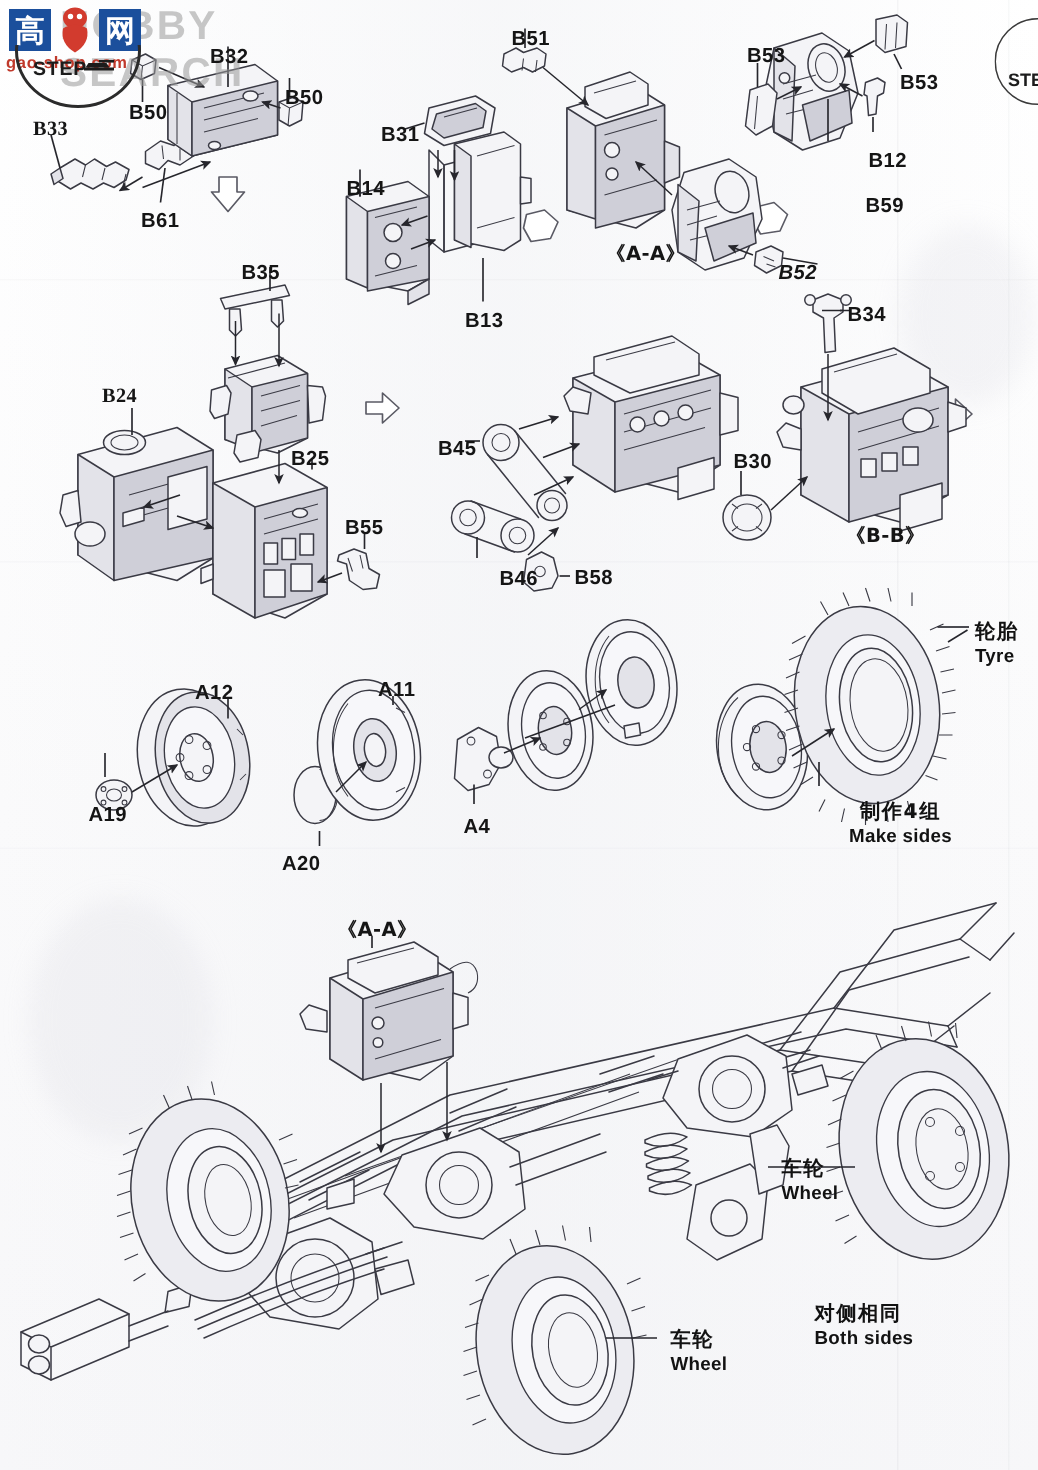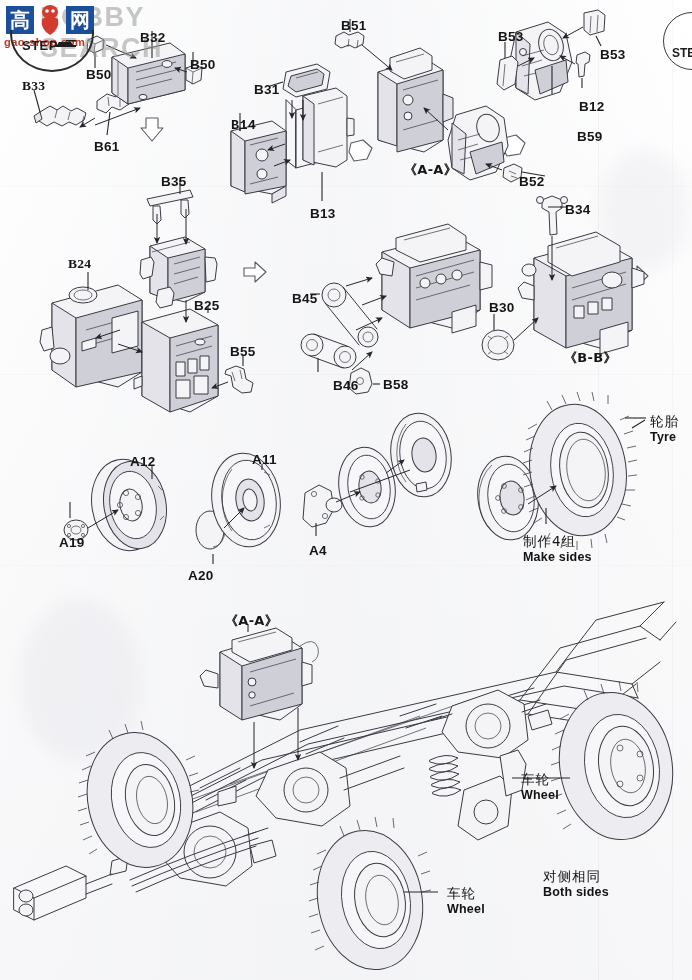--- a/index.html
+++ b/index.html
@@ -14,21 +14,21 @@
   
   .scanband{position:absolute;left:0;right:0;height:1px;background:rgba(150,150,160,.10);}
   .vfold{position:absolute;top:0;bottom:0;width:1px;background:rgba(150,152,162,.09);}
   .patch{position:absolute;border-radius:50%;background:rgba(200,202,210,.16);filter:blur(9px);}
 
   .lbl{position:absolute;color:#151515;font-weight:bold;letter-spacing:.3px;
        font-size:13.5px;line-height:1;white-space:nowrap;font-family:"Liberation Sans",sans-serif;}
   .lbl.sec{font-size:13px;}
   .cn{position:absolute;color:#121212;white-space:nowrap;line-height:1.18;
       font-family:"DejaVu Sans",sans-serif;}
-  .cn .c{display:block;font-size:13.5px;font-weight:400;letter-spacing:1px;}
+  .cn .c{display:block;font-size:13.5px;font-weight:700;letter-spacing:1px;}
   .cn .e{display:block;font-size:12.5px;font-weight:bold;letter-spacing:.2px;
          font-family:"Liberation Sans",sans-serif;}
 
   svg.art{position:absolute;left:0;top:0;width:692px;height:980px;pointer-events:none;}
 
   
   #wm{position:absolute;left:4px;top:2px;width:176px;height:64px;}
   #wm .hs{position:absolute;left:36px;top:0px;font-size:27px;letter-spacing:1.5px;
           color:#9a9a9a;font-weight:bold;font-family:"Liberation Sans",sans-serif;opacity:.55;}
   #wm .bx{position:absolute;top:4px;width:28px;height:28px;background:#1b4f9c;
@@ -631,28 +631,28 @@
     <div class="st">STEP</div>
   </div>
 
   <div id="labels">
       <div class="lbl" style="left: 22px; top: 79px; font-family: Liberation Serif, serif;">B33</div>
       <div class="lbl" style="left: 86px; top: 68px;">B50</div>
       <div class="lbl" style="left: 140px; top: 31px;">B32</div>
       <div class="lbl" style="left: 190px; top: 58px;">B50</div>
       <div class="lbl" style="left: 94px; top: 140px;">B61</div>
       <div class="lbl" style="left: 254px; top: 83px;">B31</div>
-      <div class="lbl" style="left: 231px; top: 119px; font-family: Liberation Mono, monospace;">B14</div>
+      <div class="lbl" style="left: 231px; top: 119px;">B14</div>
       <div class="lbl" style="left: 310px; top: 207px;">B13</div>
       <div class="lbl" style="left: 341px; top: 19px;">B51</div>
       <div class="lbl" style="left: 498px; top: 30px;">B53</div>
       <div class="lbl" style="left: 600px; top: 48px;">B53</div>
       <div class="lbl" style="left: 548px; top: 100px; margin-left: 31px;">B12</div>
       <div class="lbl" style="left: 577px; top: 94px; margin-top: 36px;">B59</div>
-      <div class="lbl" style="left: 519px; top: 175px;">B52</div>
+      <div class="lbl" style="left: 519px; top: 175px; font-style: italic;">B52</div>
       <div class="lbl" style="left: 161px; top: 175px;">B35</div>
       <div class="lbl" style="left: 68px; top: 257px; font-family: Liberation Serif, serif;">B24</div>
       <div class="lbl" style="left: 194px; top: 299px;">B25</div>
       <div class="lbl" style="left: 230px; top: 345px;">B55</div>
       <div class="lbl" style="left: 292px; top: 292px;">B45</div>
       <div class="lbl" style="left: 310px; top: 379px; padding-left: 23px;">B46</div>
       <div class="lbl" style="left: 383px; top: 378px;">B58</div>
       <div class="lbl" style="left: 565px; top: 203px;">B34</div>
       <div class="lbl" style="left: 489px; top: 301px;">B30</div>
       <div class="lbl" style="left: 59px; top: 492px; margin-top: 44px;">A19</div>
@@ -660,21 +660,21 @@
       <div class="lbl" style="left: 252px; top: 453px;">A11</div>
       <div class="lbl" style="left: 188px; top: 569px;">A20</div>
       <div class="lbl" style="left: 309px; top: 544px;">A4</div>
       <div class="lbl sec" style="left: 404px; top: 163px; font-family: &quot;DejaVu Sans&quot;, sans-serif;">《A-A》</div>
       <div class="lbl sec" style="left: 564px; top: 351px; font-family: &quot;DejaVu Sans&quot;, sans-serif;">《B-B》</div>
       <div class="lbl sec" style="left: 225px; top: 614px; font-family: &quot;DejaVu Sans&quot;, sans-serif;">《A-A》</div>
       <div class="cn" style="left: 650px; top: 414px;">
         <span class="c">轮胎</span>
         <span class="e">Tyre</span>
       </div>
-      <div class="cn" style="left: 523px; top: 534px;">
+      <div class="cn" style="left: 566px; top: 534px; text-align: center;">
         <span class="c">制作4组</span>
         <span class="e">Make sides</span>
       </div>
       <div class="cn" style="left: 521px; top: 772px;">
         <span class="c">车轮</span>
         <span class="e">Wheel</span>
       </div>
       <div class="cn" style="left: 447px; top: 886px;">
         <span class="c">车轮</span>
         <span class="e">Wheel</span>

